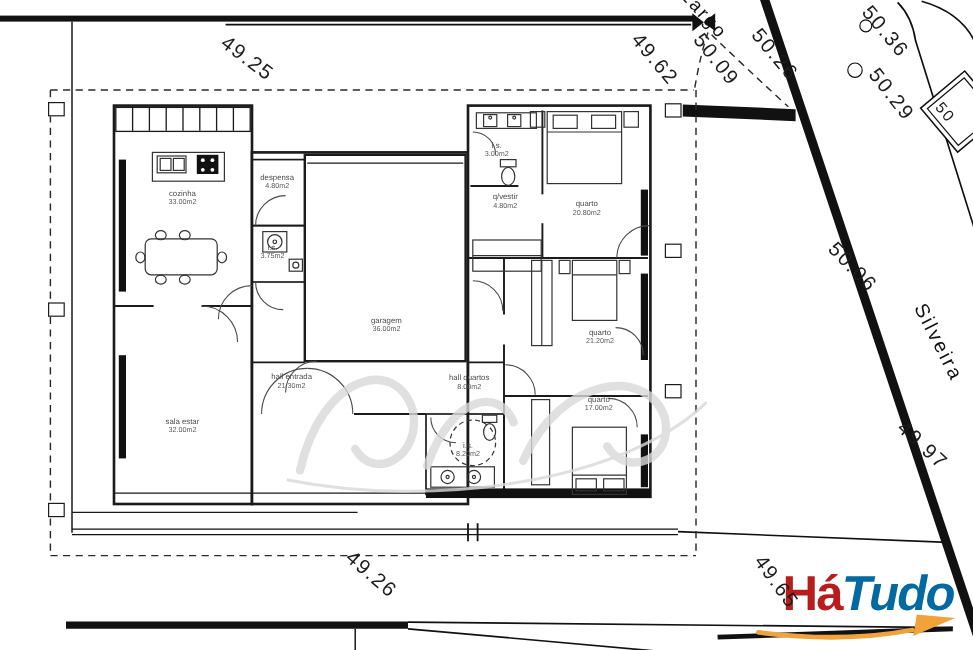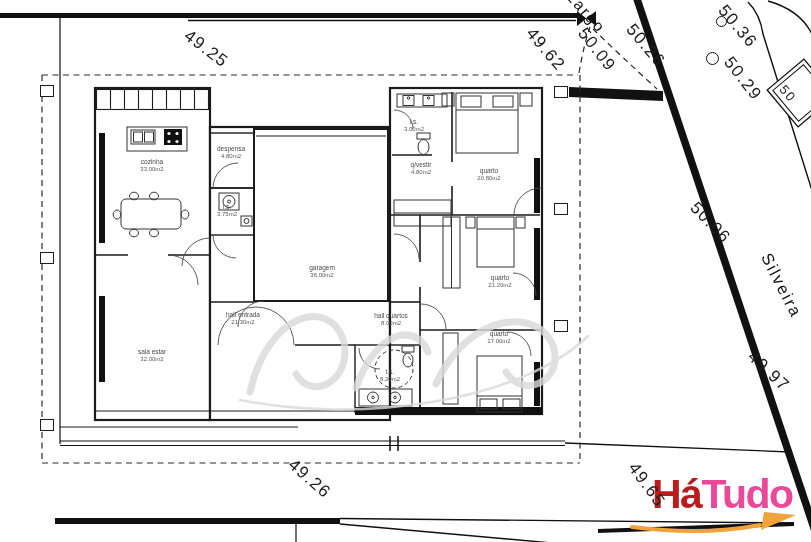--- a/index.html
+++ b/index.html
@@ -295,17 +295,17 @@
       <span class="rname">quarto</span>
       <span class="rarea">17.00m2</span>
     </div>
   </div>
 
   <svg style="left:618px;top:498px;z-index:5;" width="190" height="42" viewBox="0 0 190 42">
     <path d="M14,29 Q85,38 142,27" stroke="#F1A33B" stroke-width="4" fill="none" stroke-linecap="round"></path>
     <polygon points="146,14 178,17 143,32" fill="#F1A33B"></polygon>
   </svg>
   <div class="logo">
-    <span style="color:#b91c1c;">Há</span><span style="color:#ec4899;">Tudo</span>
+    <span style="color:#b91c1c;">Há</span><span style="color:#0369a1;font-style:italic;">Tudo</span>
   </div>
   <div class="dim num-over" style="left:640px;top:459px;transform:rotate(54deg);position:absolute;">49.65</div>
 
 </div>
 
 </body></html>

